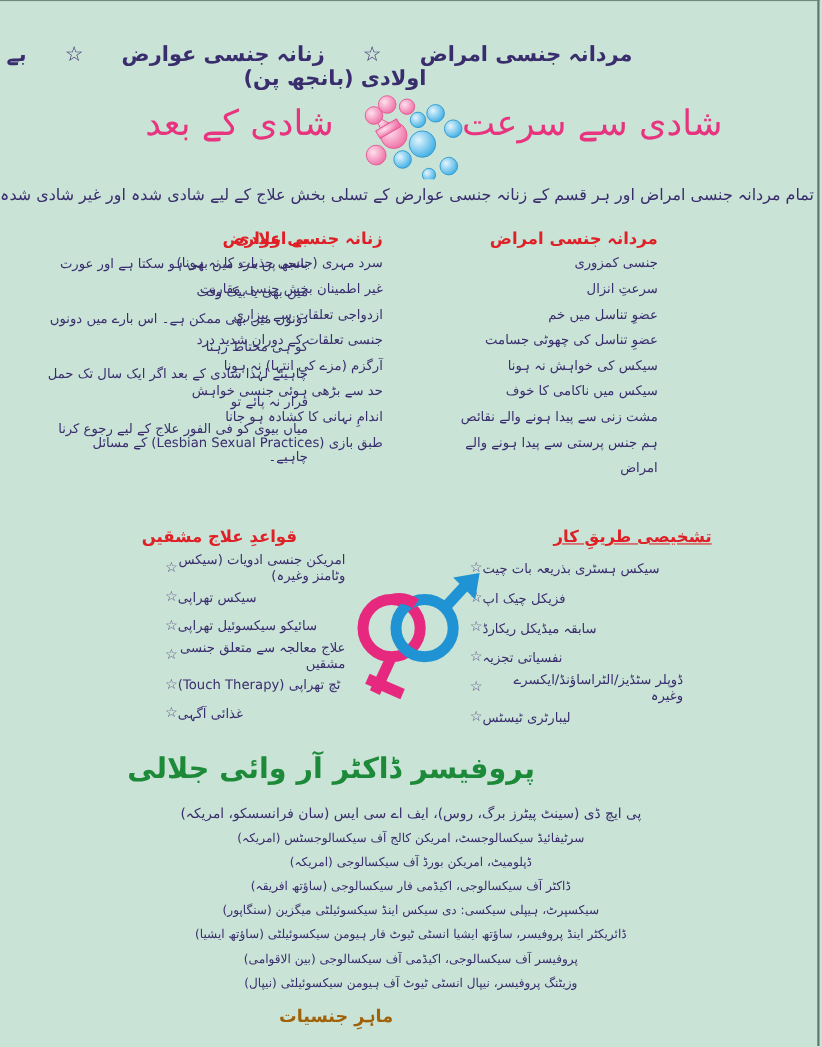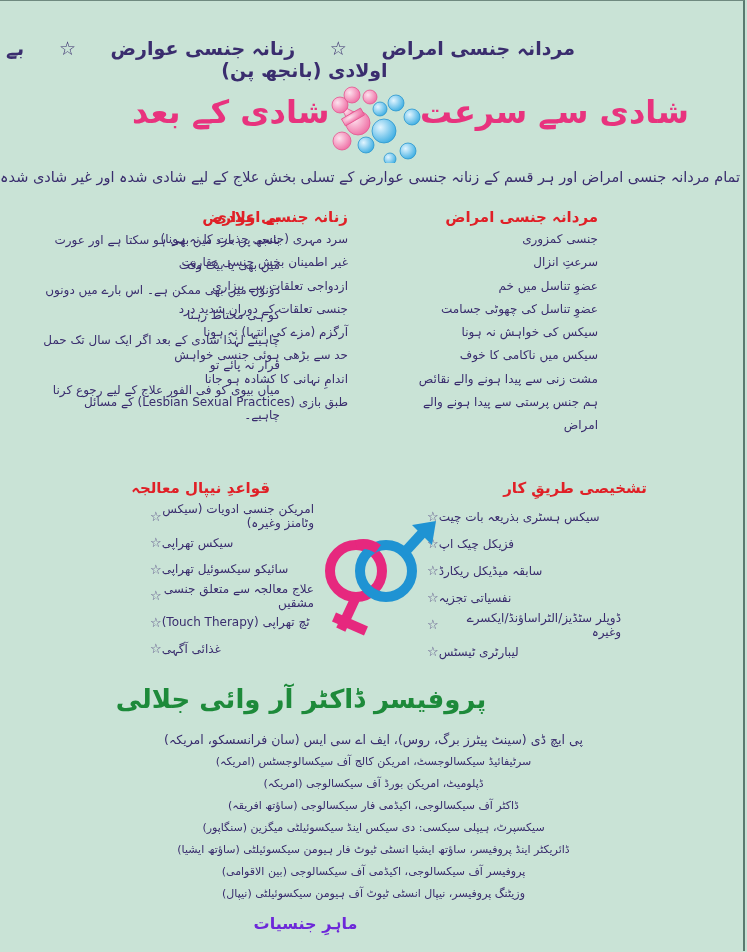--- a/index.html
+++ b/index.html
@@ -2,59 +2,59 @@
 <html><head>
 <meta charset="utf-8">
 <style>
   html,body{margin:0;padding:0;}
   body{width:747px;height:952px;overflow:hidden;background:#c9e3d6;font-family:"DejaVu Sans",sans-serif;}
   .page{position:relative;width:745px;height:951px;background:#c9e3d6;border-top:1px solid #6f8a80;border-right:2px solid #5b7a6f;box-sizing:border-box;}
   .abs{position:absolute;}
   .rtl{direction:rtl;unicode-bidi:embed;}
   .navy{color:#3a2d6e;}
   .red{color:#e02027;font-weight:bold;}
-  .pink{color:#e8337e;font-weight:bold;}
+  .pink{color:#e8337e;font-weight:normal;}
   .green{color:#1d8a3a;font-weight:bold;}
 
   .topline{top:36px;left:0;width:595px;text-align:center;font-size:19px;font-weight:bold;}
   .topline span{margin:0 14px;}
   .star{font-weight:normal;color:#3a2d6e;}
 
   .hero-right{top:92px;left:420px;font-size:32px;}
   .hero-left{top:92px;left:132px;font-size:32px;}
   .molecule{top:82px;left:318px;width:110px;height:80px;}
 
   .intro{top:168px;left:8px;width:732px;font-size:14.5px;text-align:center;white-space:nowrap;}
 
   .col{font-size:12px;line-height:23.3px;}
   .col h3{margin:0 0 0 0;font-size:15px;line-height:22px;}
   .col-male{top:205px;right:145px;width:180px;text-align:right;}
   .col-female{top:205px;right:395px;width:240px;text-align:right;}
   .col-infert{top:205px;left:40px;width:240px;text-align:right;}
   .col-infert .para{line-height:25px;font-size:12px;}
 
   .diag{top:478px;right:96px;width:220px;text-align:right;}
-  .diag h3{margin:0 0 6px 0;font-size:15px;text-align:right;}
+  .diag h3{margin:0 0 6px 0;font-size:15px;text-align:right;text-decoration:underline;}
   .treat{top:478px;left:130px;width:200px;}
   .treat h3{margin:0 0 6px 0;font-size:15px;text-align:right;position:relative;left:-60px;}
   .li{display:flex;flex-direction:row-reverse;align-items:center;font-size:12px;height:27px;}
   .treat .li{height:26.5px;}
   .li .st{color:#5a4e86;font-size:13px;margin-left:20px;}
   .diag .li .st{margin-left:0;margin-right:0;}
   .diag .li{justify-content:flex-start;}
   .diag .li .txt{margin-right:26px;}
   .treat .li{justify-content:flex-start;}
   .treat .li .txt{margin-right:16px;}
 
   .gender{top:520px;left:320px;width:120px;height:140px;}
 
   .prof{top:683px;left:0;width:602px;text-align:center;font-size:26px;}
   .creds{top:728px;left:0;width:747px;text-align:center;font-size:11px;line-height:22px;}
   .creds .first{font-size:12.5px;}
-  .expert{top:913px;left:0;width:611px;text-align:center;font-size:16px;font-weight:bold;color:#6d28d9;}
+  .expert{top:913px;left:0;width:611px;text-align:center;font-size:16px;font-weight:bold;color:#a16207;}
 </style>
 </head>
 <body>
 
 <div class="page">
 
   <div class="abs topline rtl navy">
     <span>مردانہ جنسی امراض</span>
     <span class="star">☆</span>
     <span>زنانہ جنسی عوارض</span>
@@ -167,21 +167,21 @@
         <path d="M36 24 A26 26 0 0 1 58 28" stroke="#e6287e"></path>
       </g>
       <line x1="36" y1="76" x2="36" y2="112" stroke="#e6287e" stroke-width="10" transform="rotate(25 36 76)"></line>
       <line x1="14" y1="96" x2="46" y2="110" stroke="#e6287e" stroke-width="10"></line>
       <line x1="84" y1="32" x2="106" y2="8" stroke="#1f93d3" stroke-width="10"></line>
       <polygon points="92,4 116,0 112,24" fill="#1f93d3"></polygon>
     </svg>
   </div>
 
   <div class="abs treat rtl navy">
-    <h3 class="red">قواعدِ نیپال معالجہ</h3>
+    <h3 class="red">قواعدِ علاج مشقیں</h3>
     <div class="li">
         <span class="st">☆</span>
         <span class="txt">امریکن جنسی ادویات (سیکس وٹامنز وغیرہ)</span>
       </div>
     <div class="li">
         <span class="st">☆</span>
         <span class="txt">سیکس تھراپی</span>
       </div>
     <div class="li">
         <span class="st">☆</span>

